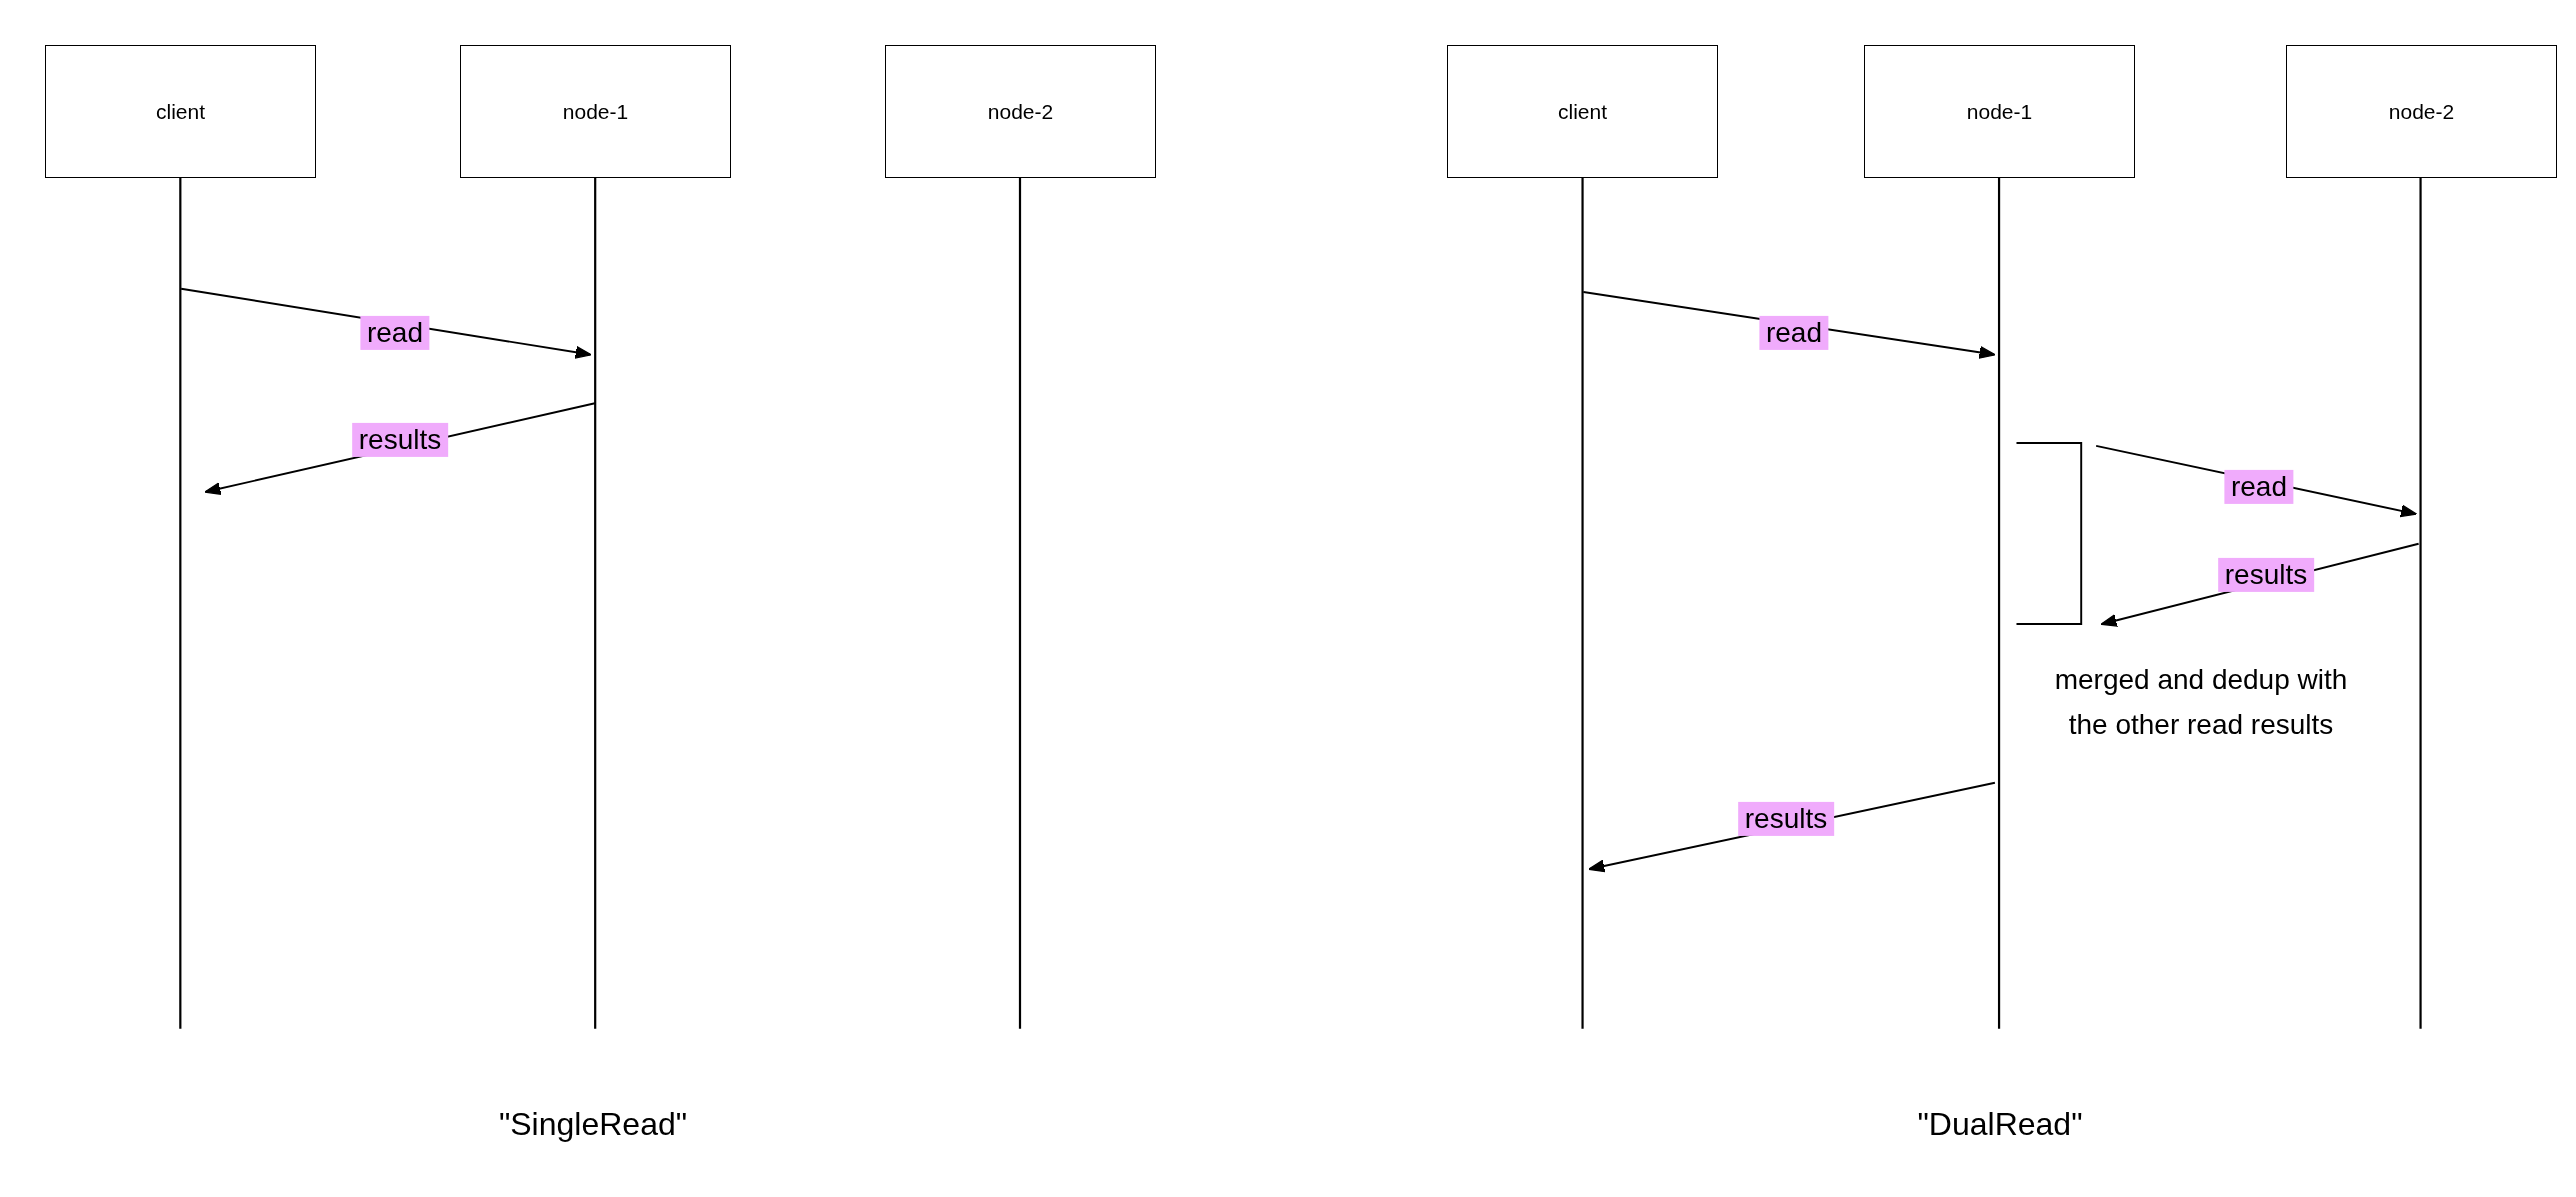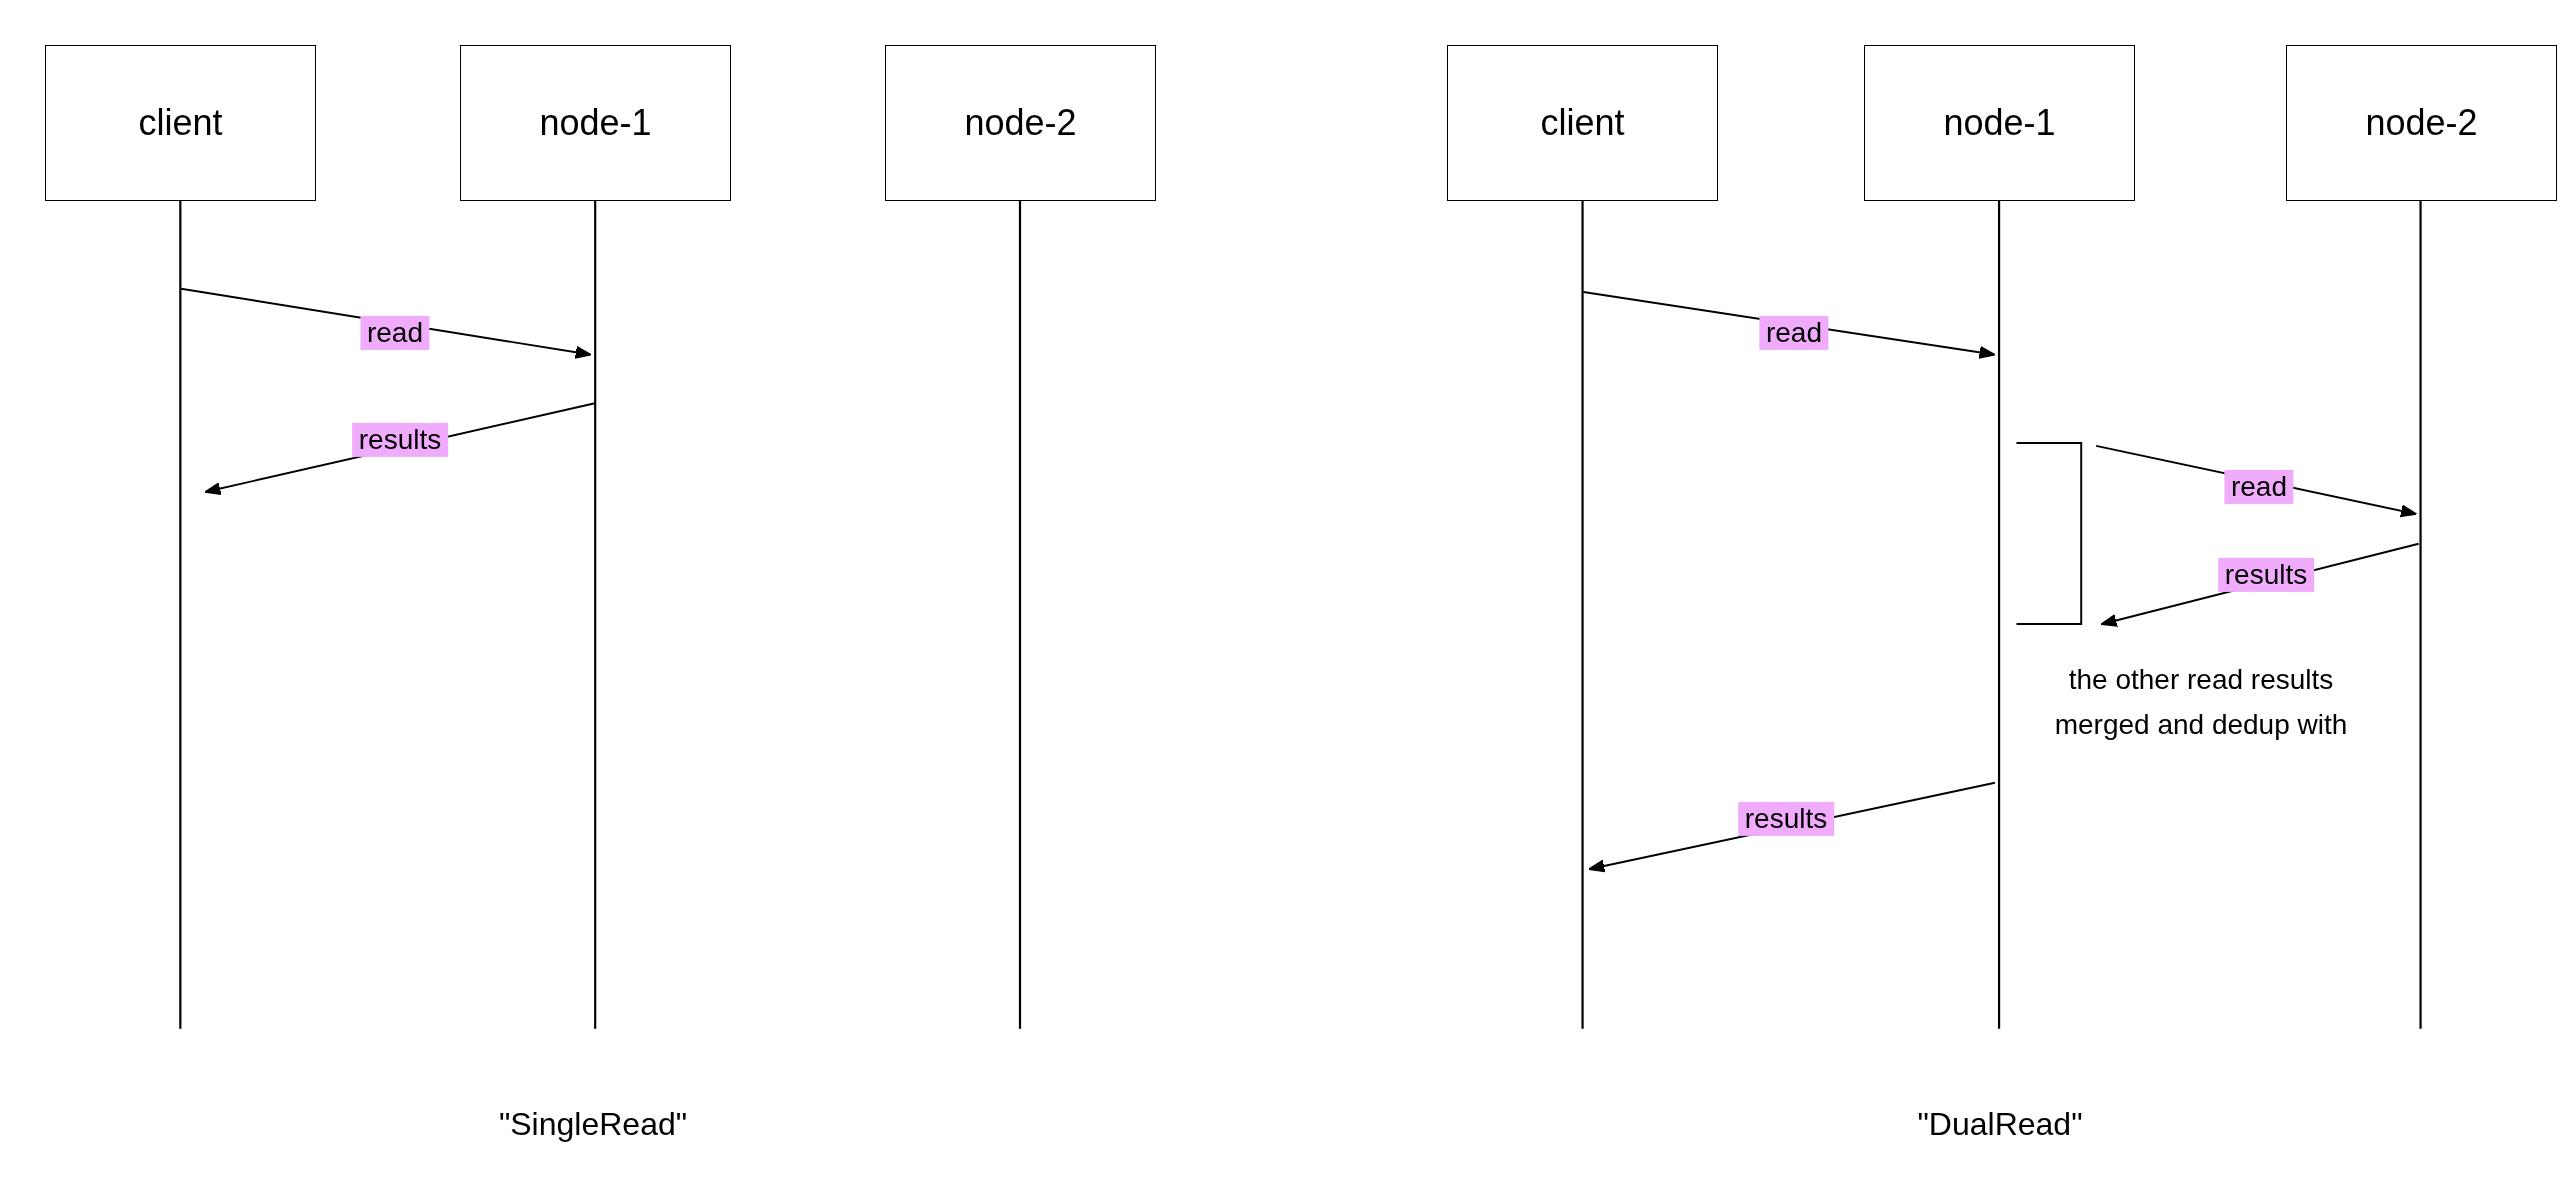--- a/index.html
+++ b/index.html
@@ -22,28 +22,28 @@
     left: 0;
     top: 0;
   }
   .svg-layer line, .svg-layer path { stroke: #000000; }
   .lifeline { stroke-width: 4; }
   .arrow { stroke-width: 3.5; fill: none; }
   .bracket { stroke-width: 3.5; fill: none; }
   .actor-box {
     position: absolute;
     width: 271px;
-    height: 156px;
+    height: 133px;
     box-sizing: border-box;
     border: 1.7px solid #000000;
     background: #ffffff;
     display: flex;
     align-items: center;
     justify-content: center;
-    font-size: 36px;
+    font-size: 21px;
   }
   .msg-label {
     position: absolute;
     transform: translate(-50%, -50%);
     background: #f0abfc;
     padding: 1.1px 6.6px;
     font-size: 28px;
     white-space: nowrap;
   }
   .note {
@@ -113,21 +113,21 @@
 
   <div class="msg-label" style="left:395px; top:333px;">read</div>
   <div class="msg-label" style="left:400px; top:440px;">results</div>
 
   <div class="msg-label" style="left:1794px; top:333px;">read</div>
   <div class="msg-label" style="left:2259px; top:487px;">read</div>
   <div class="msg-label" style="left:2266px; top:575px;">results</div>
   <div class="msg-label" style="left:1786px; top:819px;">results</div>
 
   <div class="note" style="left:2201px; top:657px;">
+    <div>merged and dedup with</div>
     <div>the other read results</div>
-    <div>merged and dedup with</div>
   </div>
 
   <div class="caption" style="left:593px; top:1124px;">"SingleRead"</div>
   <div class="caption" style="left:2000px; top:1124px;">"DualRead"</div>
 
 </div>
 
 
 </body></html>

